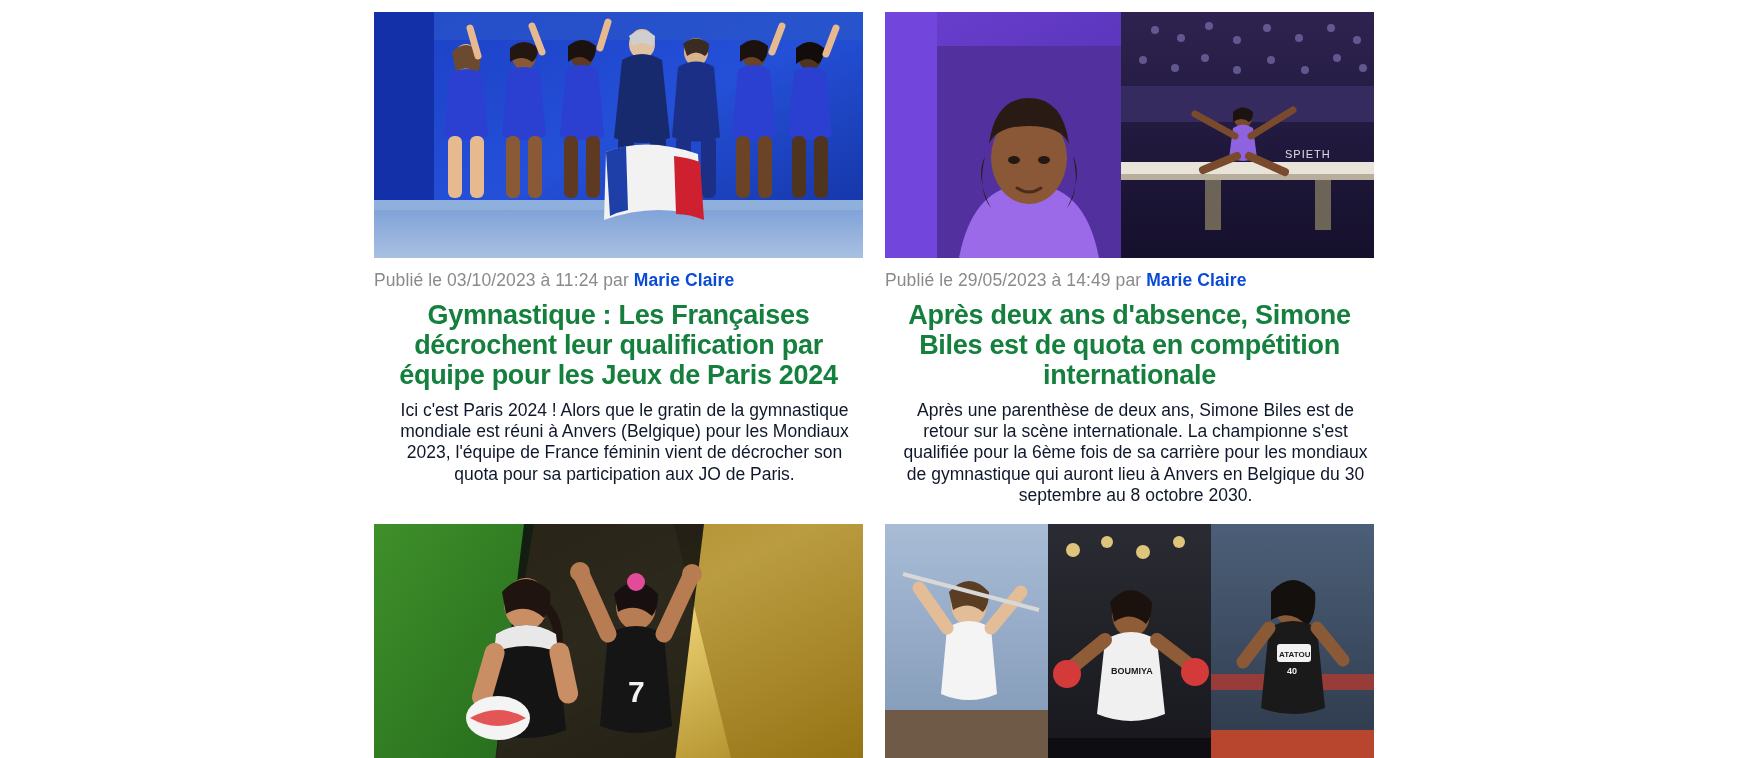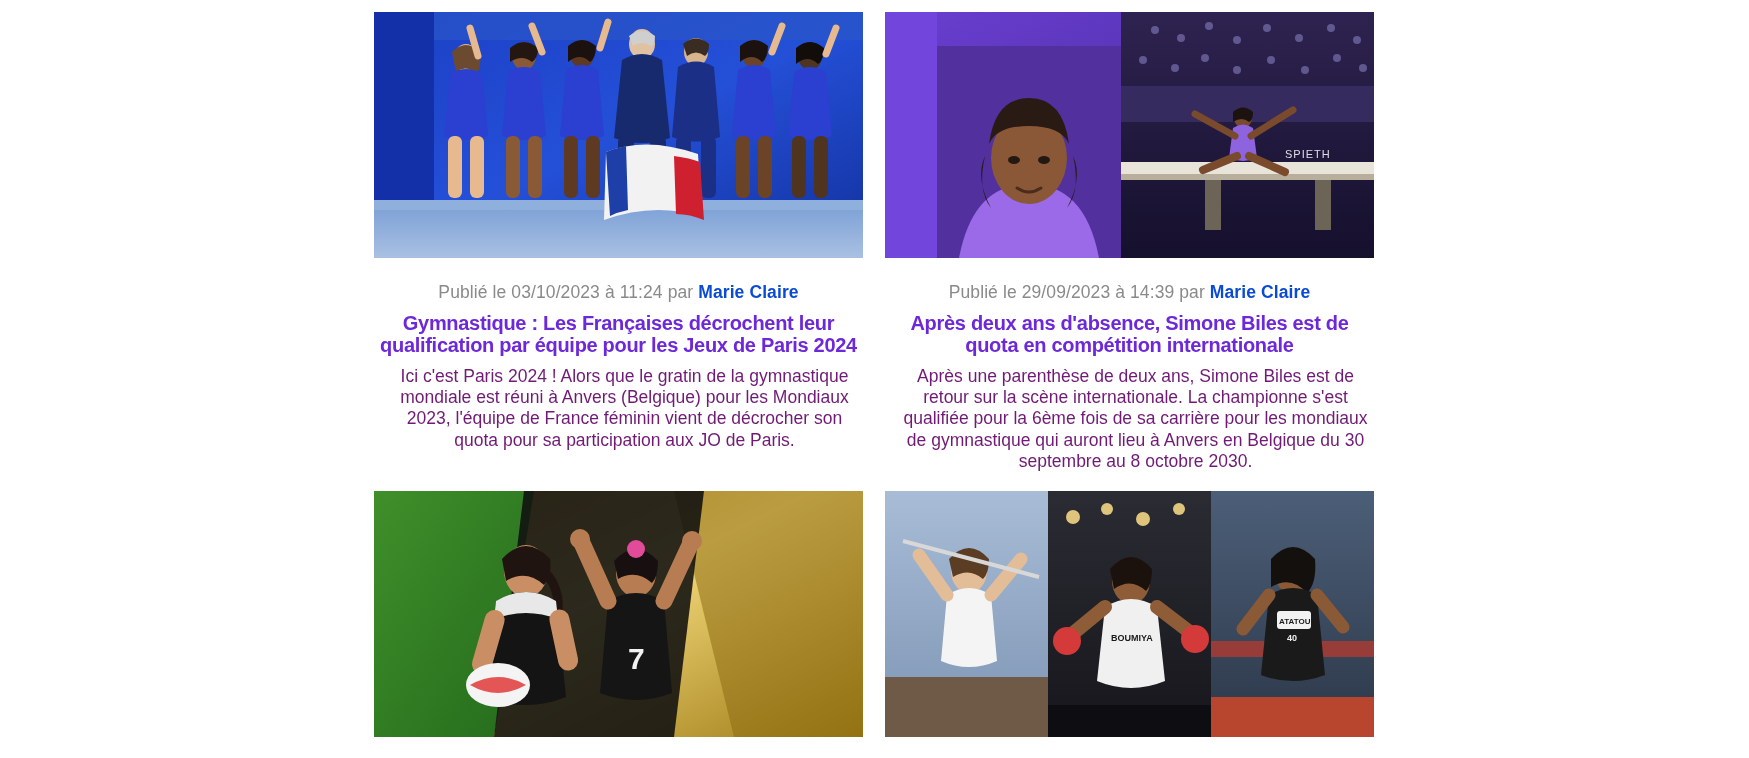--- a/index.html
+++ b/index.html
@@ -34,45 +34,44 @@
   .thumb {
     width: 489px;
     height: 246px;
     overflow: hidden;
     position: relative;
     display: block;
     background: #222;
   }
   .thumb svg { display: block; width: 100%; height: 100%; }
   .meta {
-    text-align: center;
     font-size: 17.5px;
     color: #8a8a8a;
-    margin-top: 24px;
+    margin-top: 12px;
     letter-spacing: 0.1px;
     line-height: 1.2;
   }
   .meta .author {
     font-weight: bold;
     color: #0a4bd6;
   }
   .title {
     text-align: center;
-    font-size: 20px;
+    font-size: 27px;
     line-height: 1.12;
     font-weight: bold;
-    color: #6d28d9;
+    color: #15803d;
     margin: 9px 0 0 0;
     letter-spacing: -0.3px;
   }
   .excerpt {
     text-align: center;
     font-size: 17.5px;
     line-height: 1.22;
-    color: #701a75;
+    color: #0f172a;
     margin: 9px 0 0 12px;
   }
   .row2 { margin-top: 4px; }
 </style>
 </head>
 <body>
 
 <div class="page">
   <div class="grid">
 
@@ -227,21 +226,21 @@
             <ellipse cx="-15" cy="-2" rx="6" ry="4" fill="#241812"></ellipse>
             <ellipse cx="15" cy="-2" rx="6" ry="4" fill="#241812"></ellipse>
             <path d="M-12 26 q12 8 24 0" stroke="#4a2c1e" stroke-width="3" fill="none" stroke-linecap="round"></path>
             <path d="M-52 52 q52 -18 104 0 l6 44 q-58 14 -116 0 z" fill="#9a6ae8"></path>
           </g>
 
           <rect x="0" y="0" width="52" height="246" fill="#7245dd"></rect>
         </svg>
       </a>
       <div class="meta">
-        <span>Publié le 29/09/2023 à 14:39 par</span>
+        <span>Publié le 29/05/2023 à 14:49 par</span>
         <span class="author">Marie Claire</span>
       </div>
       <h2 class="title">Après deux ans d'absence, Simone Biles est de quota en compétition internationale</h2>
       <p class="excerpt">Après une parenthèse de deux ans, Simone Biles est de retour sur la scène internationale. La championne s'est qualifiée pour la 6ème fois de sa carrière pour les mondiaux de gymnastique qui auront lieu à Anvers en Belgique du 30 septembre au 8 octobre 2030.</p>
     </div>
 
     <div class="card row2">
       <a class="thumb">
         <svg viewBox="0 0 489 246" preserveAspectRatio="none" aria-hidden="true">
           <defs>

